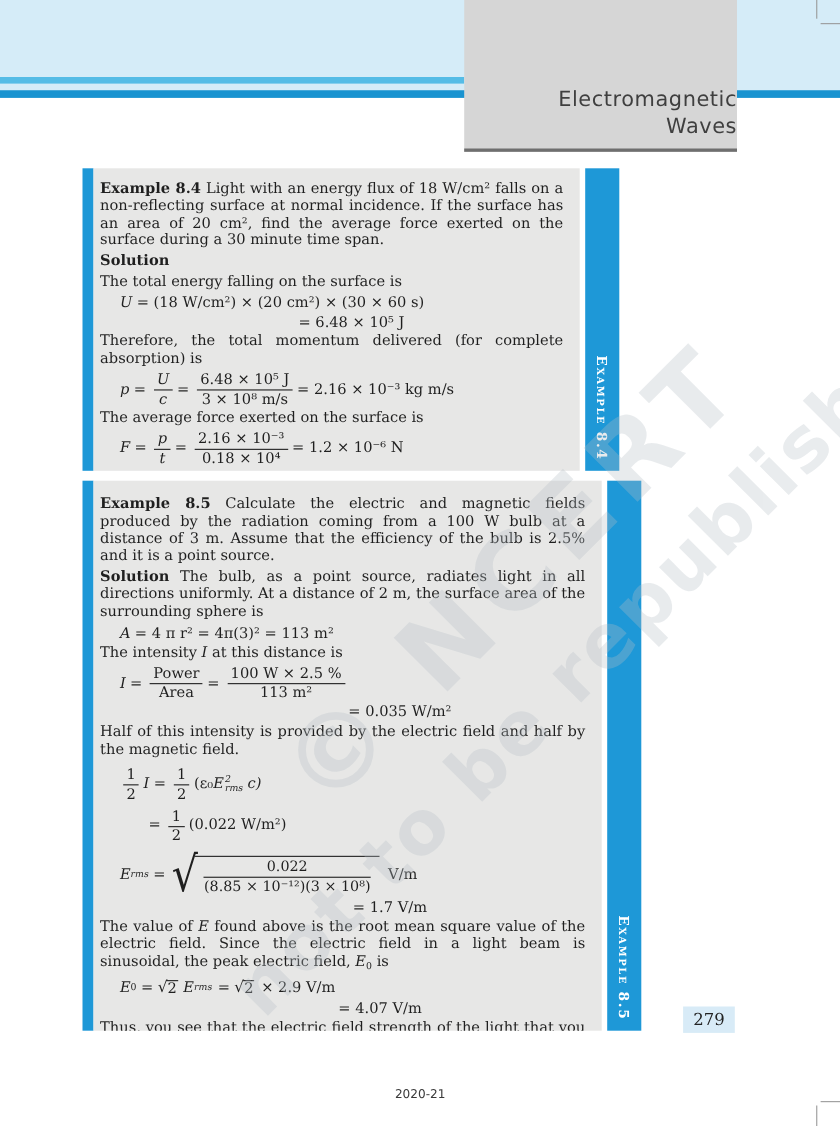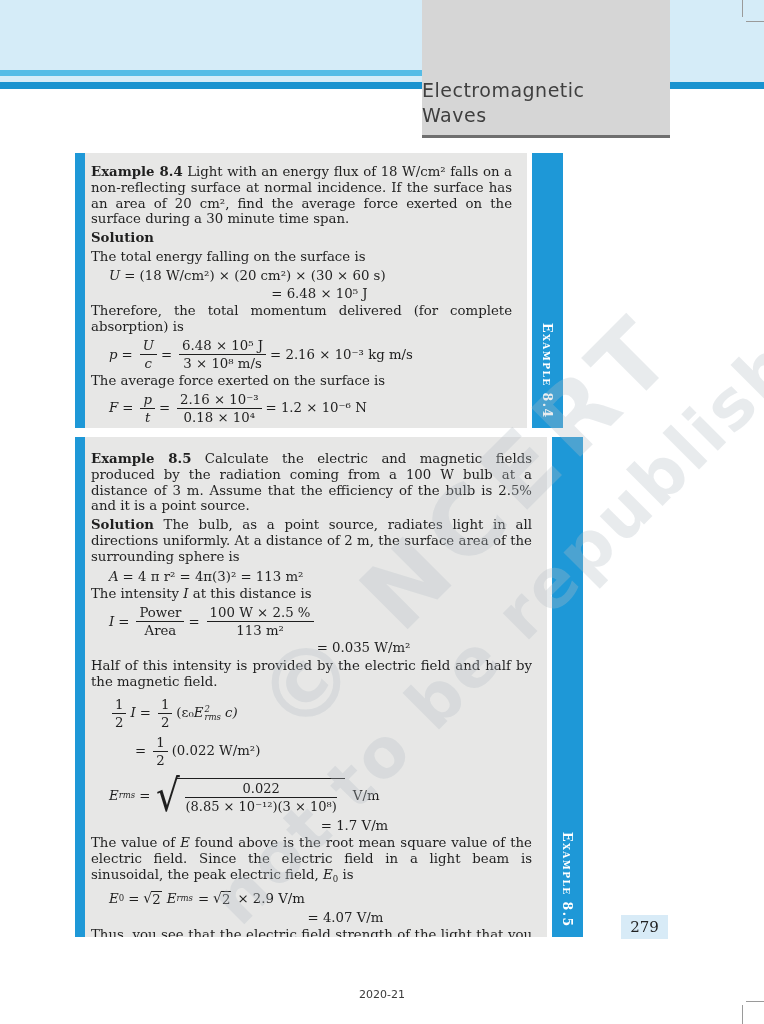--- a/index.html
+++ b/index.html
@@ -5,21 +5,21 @@
   html,body{margin:0;padding:0;background:#ffffff;}
   #page{position:relative;width:764px;height:1024px;background:#ffffff;overflow:hidden;
         font-family:"DejaVu Serif","Liberation Serif",serif;color:#1f1f1f;}
 
   
   .top-band{position:absolute;left:0;top:0;width:764px;height:82px;background:#d5ecf8;}
   .stripe-mid{position:absolute;left:0;top:70px;width:422px;height:6px;background:#55bce6;}
   .stripe-dark{position:absolute;left:0;top:82px;width:764px;height:7px;background:#1993d0;}
   .title-box{position:absolute;left:422px;top:0;width:248px;height:138px;background:#d6d6d6;
              border-bottom:3px solid #6f6f6f;display:flex;flex-direction:column;justify-content:flex-end;
-             align-items:flex-start;padding-bottom:7px;box-sizing:border-box;z-index:4;}
+             align-items:flex-end;padding-bottom:7px;box-sizing:border-box;z-index:4;}
   .title-box .line{font-family:"DejaVu Sans","Liberation Sans",sans-serif;font-size:19px;line-height:25px;
              color:#3f3f3f;letter-spacing:.5px;}
 
   
   .crop{position:absolute;background:#9a9a9a;}
   .crop.tr-v{left:742px;top:0;width:1px;height:17px;}
   .crop.tr-h{left:746px;top:21px;width:18px;height:1px;}
   .crop.br-h{left:746px;top:1001px;width:18px;height:1px;}
   .crop.br-v{left:742px;top:1005px;width:1px;height:19px;}
 

